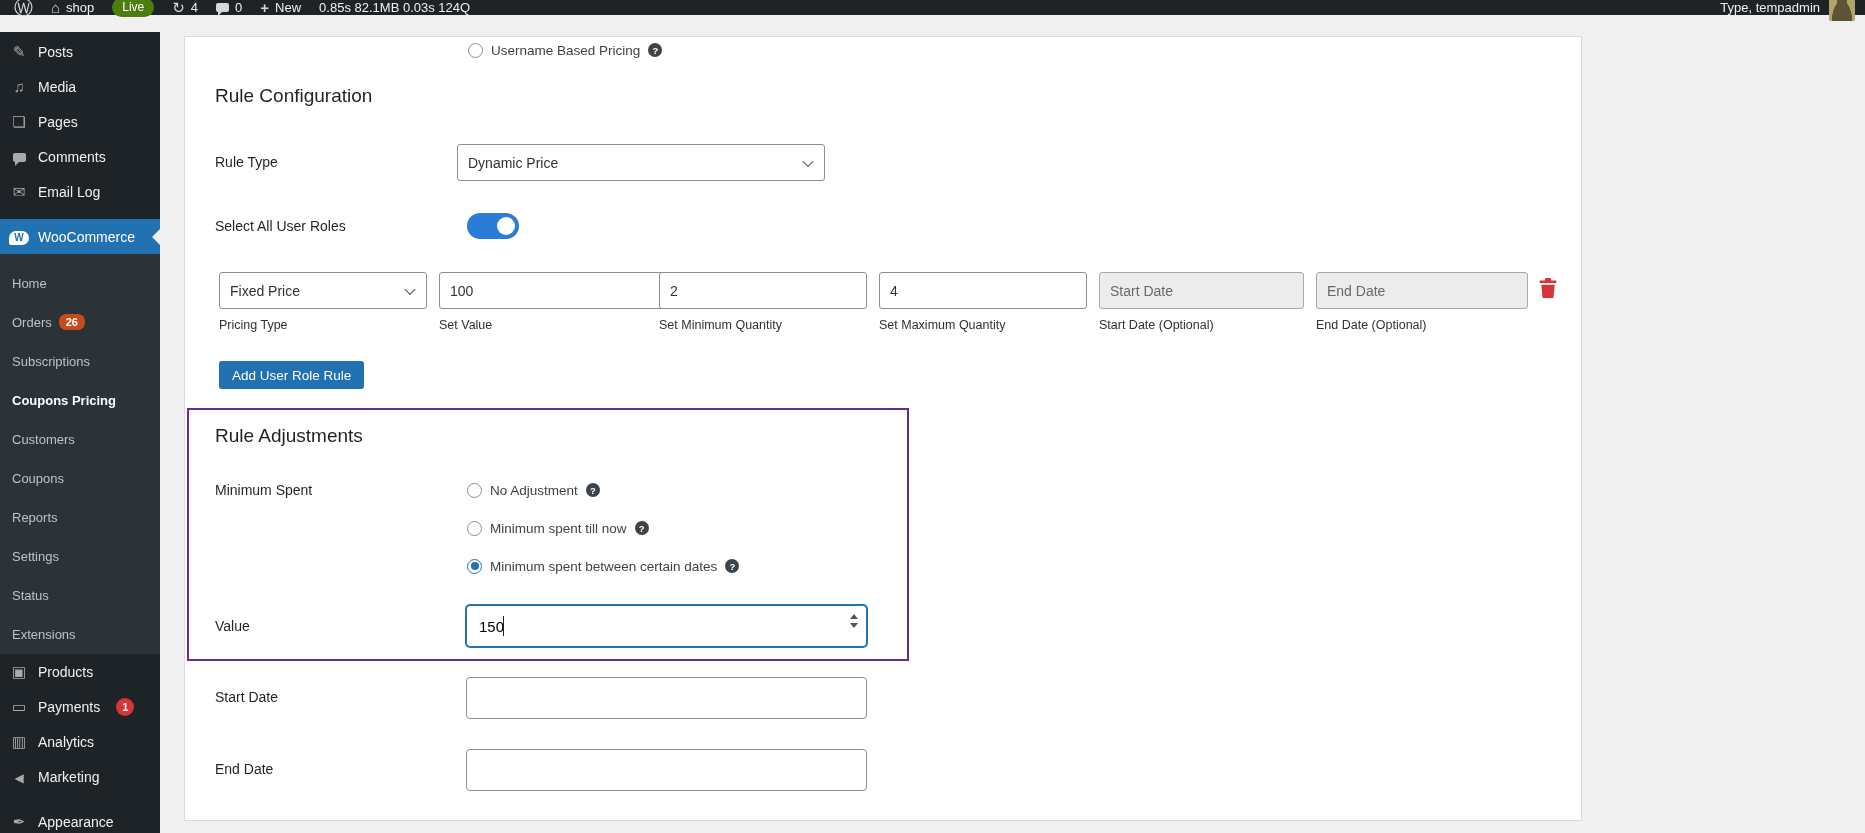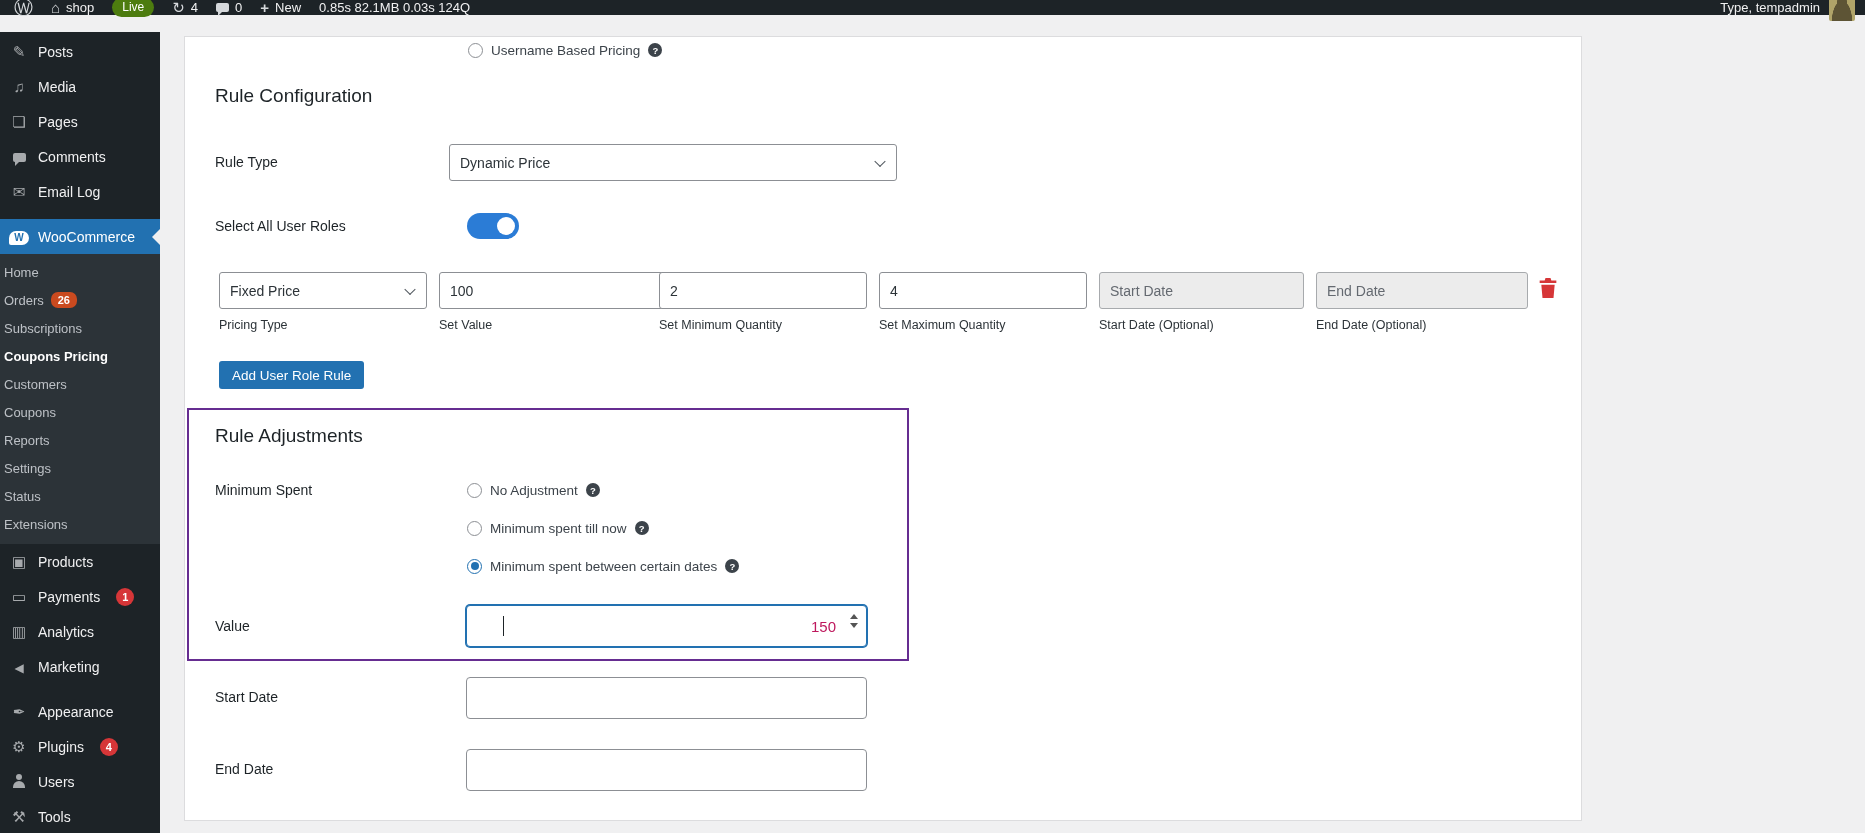--- a/index.html
+++ b/index.html
@@ -50,21 +50,21 @@
   .icon-person::before{content:'';position:absolute;top:1px;left:5px;width:6px;height:6px;border-radius:50%;background:#a7aaad;}
   .icon-person::after{content:'';position:absolute;bottom:1px;left:2px;width:12px;height:7px;border-radius:6px 6px 0 0;background:#a7aaad;}
   .menu-item.on{background:#2271b1;color:#fff;}
   .menu-item.on .menu-icon{color:#fff;}
   .menu-item.on::after{content:'';position:absolute;right:0;top:50%;transform:translateY(-50%);
     width:0;height:0;border:8px solid rgba(0,0,0,0);border-right-color:#f0f0f1;}
   .woo-ico{display:inline-flex;align-items:center;justify-content:center;width:20px;height:14px;
     background:#fff;color:#2271b1;font-size:10px;font-weight:bold;border-radius:7px 7px 7px 2px;}
   .sep{height:10px;}
   .submenu{background:#2c3338;padding:4px 0 6px;}
-  .submenu-item{display:flex;align-items:center;height:28px;padding:0 4px;color:#bdc1c6;font-size:13px;cursor:pointer;}
+  .submenu-item{display:flex;align-items:center;height:28px;padding:0 12px;color:#bdc1c6;font-size:13px;cursor:pointer;margin-top:11px;}
   .submenu-item.on{color:#fff;font-weight:bold;}
   .badge-pill{background:#ca4a1f;color:#fff;font-size:11px;font-weight:bold;border-radius:7px;padding:2px 7px;margin-left:7px;line-height:1.1;}
   .badge-circle{background:#d63638;color:#fff;font-size:11px;font-weight:bold;border-radius:50%;
     width:18px;height:18px;display:inline-flex;align-items:center;justify-content:center;margin-left:7px;}
   
   #content{position:absolute;left:160px;top:32px;width:1705px;height:801px;background:#f0f0f1;}
   #card{position:absolute;left:24px;top:4px;width:1398px;height:785px;background:#fff;
     border:1px solid #dcdcde;box-sizing:border-box;}
   .h2{position:absolute;left:30px;font-size:19px;font-weight:400;color:#1d2327;}
   .form-label{position:absolute;left:30px;font-size:14px;color:#1d2327;}
@@ -99,21 +99,21 @@
   .help::before{content:"?";}
   
   .btn-primary{position:absolute;left:34px;top:324px;height:28px;background:#2271b1;color:#fff;
     border:none;border-radius:3px;font-family:inherit;font-size:13.5px;padding:0 13px;cursor:pointer;}
   
   #rule-adjustments-box{position:absolute;left:2px;top:371px;width:722px;height:253px;
     border:2px solid #662d91;box-sizing:border-box;background:#fff;}
   
   .num-wrap{position:absolute;left:277px;top:195px;width:401px;height:42px;}
   .num-wrap input{width:100%;height:100%;border:1px solid #2271b1;box-shadow:0 0 0 1px #2271b1;
-    border-radius:4px;font-family:inherit;font-size:15px;color:#be185d;padding:0 30px 0 12px;box-sizing:border-box;outline:none;text-align:right;}
+    border-radius:4px;font-family:inherit;font-size:15px;color:#000000;padding:0 30px 0 12px;box-sizing:border-box;outline:none;}
   .caret{position:absolute;left:37px;top:11px;width:1px;height:20px;background:#1d2327;}
   .spinner{position:absolute;right:9px;top:9px;display:flex;flex-direction:column;gap:4px;align-items:center;}
   .spin-up{width:0;height:0;border-left:4px solid rgba(0,0,0,0);border-right:4px solid rgba(0,0,0,0);border-bottom:5px solid #555;cursor:pointer;}
   .spin-down{width:0;height:0;border-left:4px solid rgba(0,0,0,0);border-right:4px solid rgba(0,0,0,0);border-top:5px solid #555;cursor:pointer;}
   .trash-btn{position:absolute;left:1353px;top:240px;width:20px;height:22px;cursor:pointer;}
 </style>
 </head>
 <body>
 
 <div id="adminbar">
@@ -252,21 +252,21 @@
 
     <div class="radio-row" style="left:283px;top:5px;">
       <span class="radio"></span>
       <span class="radio-label">Username Based Pricing</span>
       <span class="help"></span>
     </div>
 
     <div class="h2" style="top:48px;">Rule Configuration</div>
 
     <div class="form-label" style="top:117px;">Rule Type</div>
-    <div class="field select-field" style="left:264px;top:107px;width:448px;text-decoration:underline;">
+    <div class="field select-field" style="left:272px;top:107px;width:368px;text-decoration:underline;">
       <select><option>Dynamic Price</option></select>
       <span class="chevron"></span>
     </div>
 
     <div class="form-label" style="top:181px;">Select All User Roles</div>
     <div class="toggle on" style="left:282px;top:176px;">
       <span class="knob"></span>
     </div>
 
     <div class="field select-field" style="left:34px;top:235px;width:208px;">

